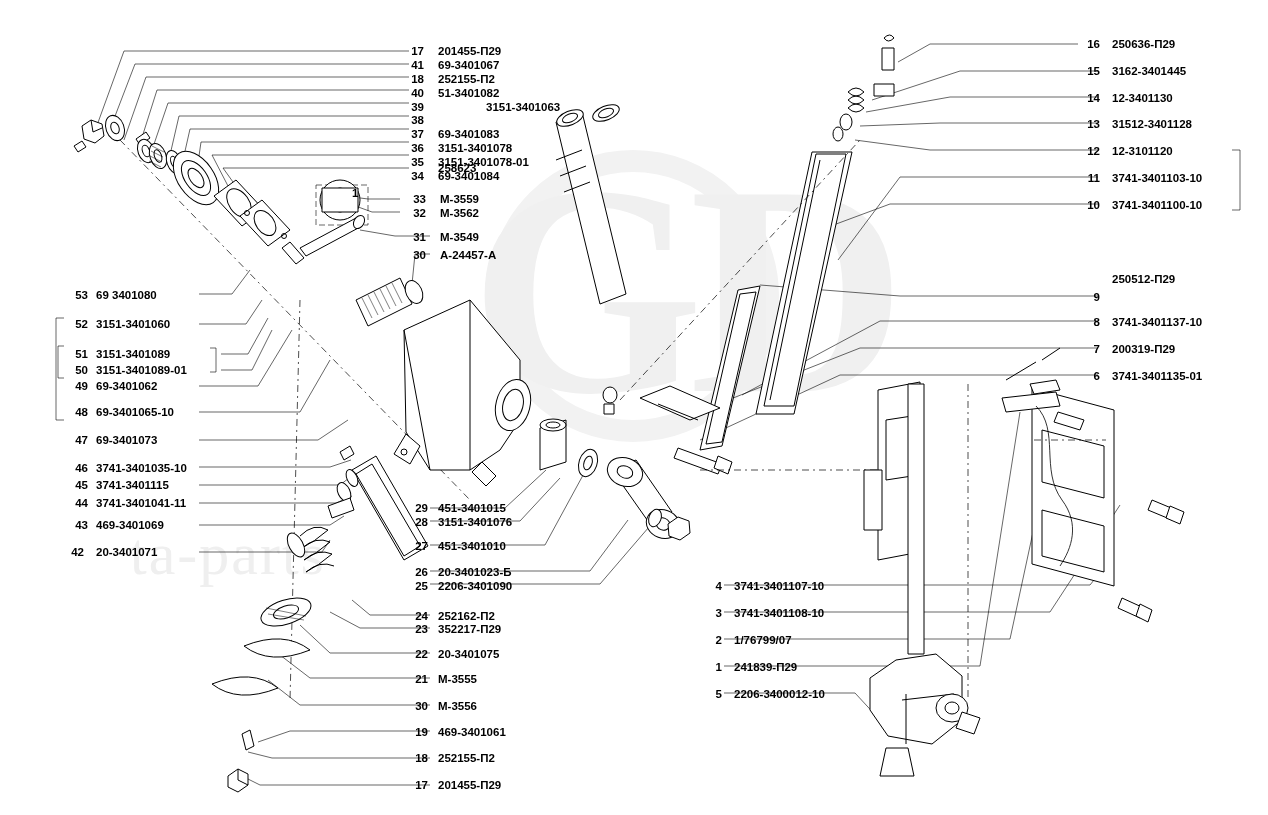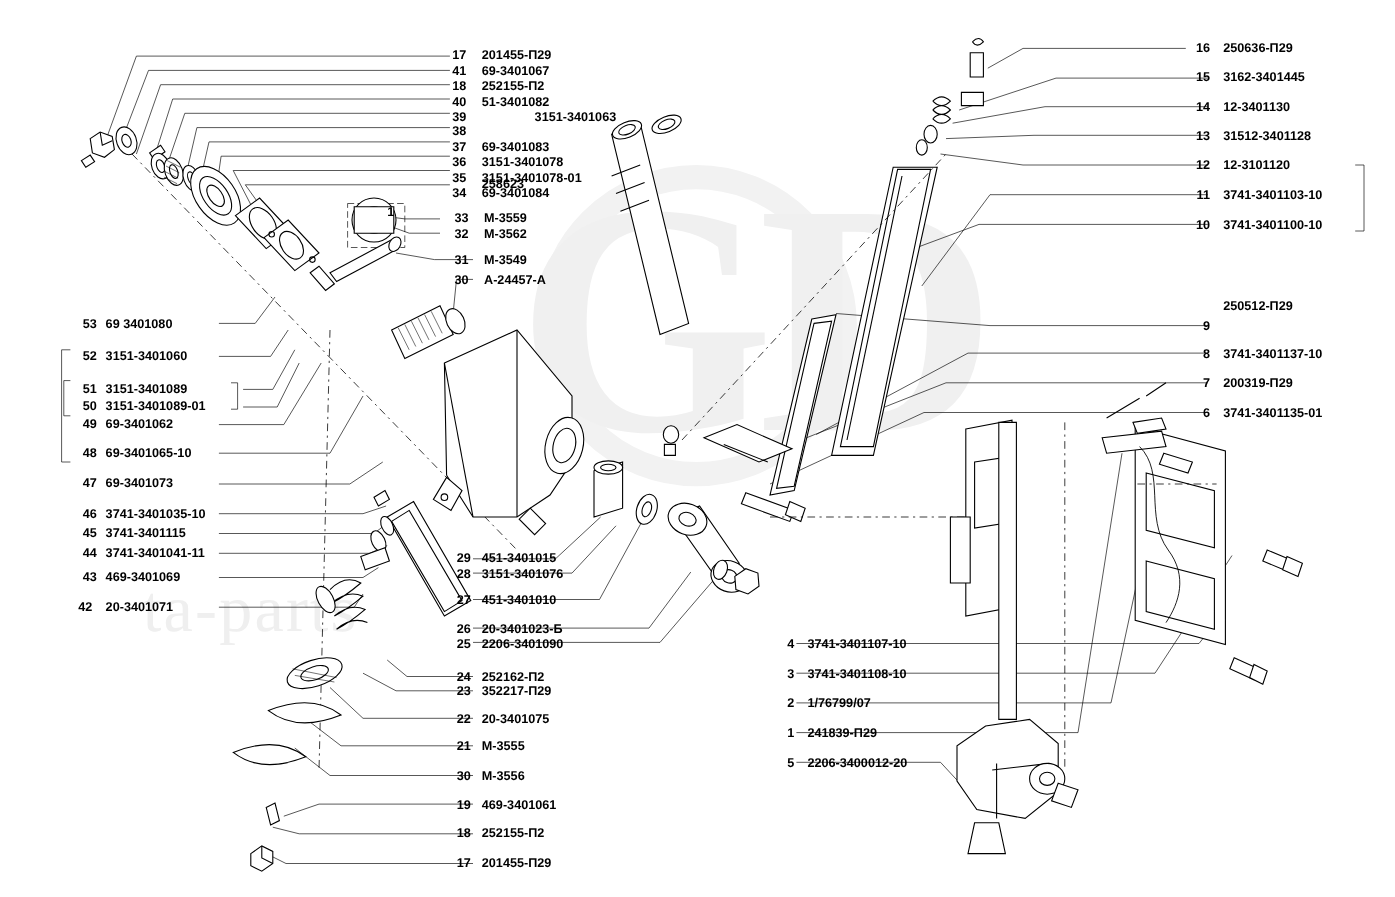--- a/index.html
+++ b/index.html
@@ -515,15 +515,15 @@
 
   <div class="num" style="left:702px;top:579px;width:20px;">4</div>
   <div class="lbl" style="left:734px;top:579px;">3741-3401107-10</div>
   <div class="num" style="left:702px;top:606px;width:20px;">3</div>
   <div class="lbl" style="left:734px;top:606px;">3741-3401108-10</div>
   <div class="num" style="left:702px;top:633px;width:20px;">2</div>
   <div class="lbl" style="left:734px;top:633px;">1/76799/07</div>
   <div class="num" style="left:702px;top:660px;width:20px;">1</div>
   <div class="lbl" style="left:734px;top:660px;">241839-П29</div>
   <div class="num" style="left:702px;top:687px;width:20px;">5</div>
-  <div class="lbl" style="left:734px;top:687px;">2206-3400012-20</div>
+  <div class="lbl" style="left:734px;top:687px;">2206-3400012-10</div>
 
 </div>
 
 </body></html>

